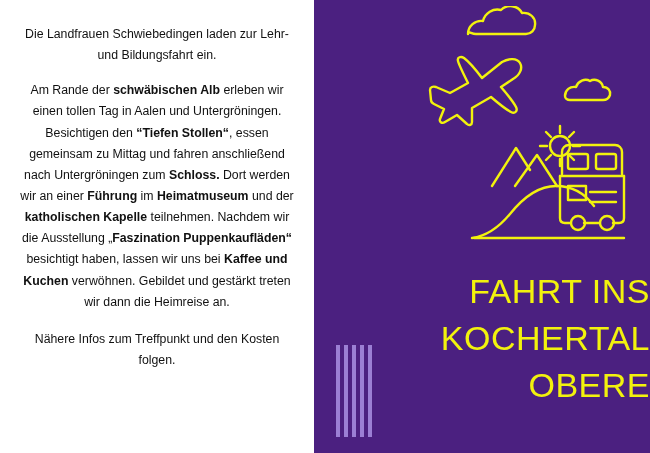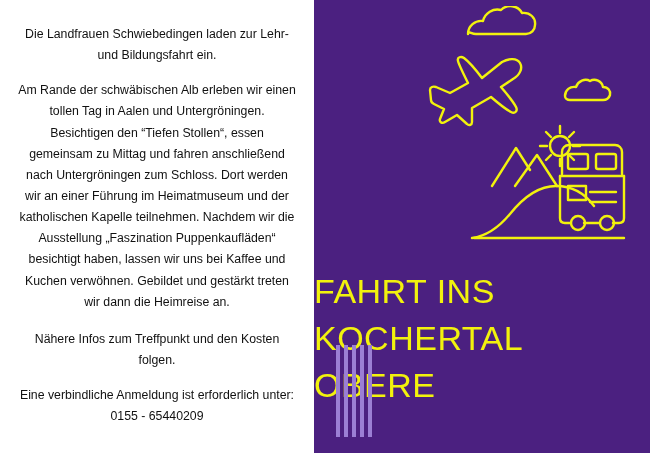--- a/index.html
+++ b/index.html
@@ -34,21 +34,21 @@
   .para {
     margin: 0 0 14px 0;
   }
   .para.tight {
     margin-bottom: 16px;
   }
   .para.spaced-top {
     margin-top: 4px;
   }
   .para b {
-    font-weight: normal;
+    font-weight: bold;
   }
   
   .right-panel {
     position: relative;
     width: 336px;
     height: 453px;
     background: #4b2080;
     overflow: hidden;
   }
   .art {
@@ -56,21 +56,21 @@
     top: 6px;
     left: 8px;
     width: 322px;
     height: 260px;
   }
   .title-block {
     position: absolute;
     left: 0;
     right: 0;
     top: 268px;
-    text-align: left;
+    text-align: right;
     color: #f2f20d;
     font-size: 34px;
     letter-spacing: 0.5px;
     line-height: 1.38;
   }
   .title-line {
     display: block;
     white-space: nowrap;
   }
   .barcode {
@@ -91,21 +91,20 @@
 </style>
 </head>
 <body>
 
 <div class="flyer">
 
   <div class="left-panel">
     <p class="para">Die Landfrauen Schwiebedingen laden zur Lehr- und Bildungsfahrt ein.</p>
     <p class="para tight" id="rich-paragraph"><span>Am Rande der </span><b>schwäbischen Alb</b><span> erleben wir einen tollen Tag in Aalen und Untergröningen. Besichtigen den </span><b>“Tiefen Stollen“</b><span>, essen gemeinsam zu Mittag und fahren anschließend nach Untergröningen zum </span><b>Schloss.</b><span> Dort werden wir an einer </span><b>Führung</b><span> im </span><b>Heimatmuseum</b><span> und der </span><b>katholischen Kapelle</b><span> teilnehmen. Nachdem wir die Ausstellung „</span><b>Faszination Puppenkaufläden“</b><span> besichtigt haben, lassen wir uns bei </span><b>Kaffee und Kuchen</b><span> verwöhnen. Gebildet und gestärkt treten wir dann die Heimreise an.</span></p>
     <p class="para spaced-top">Nähere Infos zum Treffpunkt und den Kosten folgen.</p>
-    <p class="para spaced-top">Eine verbindliche Anmeldung ist erforderlich unter: 0155 - 65440209</p>
   </div>
 
   <div class="right-panel">
 
     <svg class="art" viewBox="0 0 322 260">
       <g fill="none" stroke="#f2f20d" stroke-width="2.4" stroke-linecap="round" stroke-linejoin="round">
 
         <g>
           <path d="M146 30 c0 -8 7 -14 15 -13 c2 -8 10 -13 18 -11 c6 -6 17 -5 21 3 c8 -1 14 5 13 12 c0 5 -4 9 -9 9 l-50 0 c-5 0 -8 -4 -8 -0 z" transform="translate(0,-2)"></path>
         </g>

